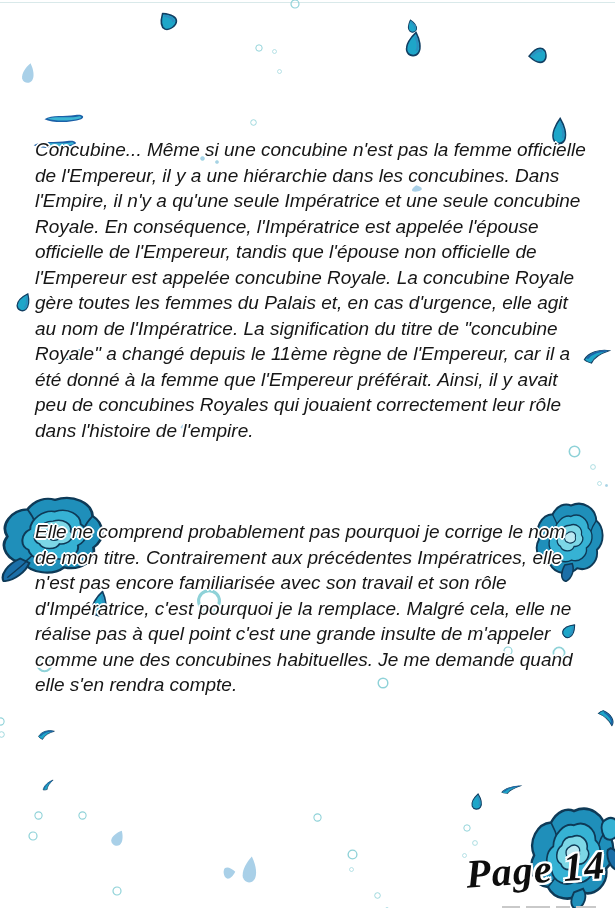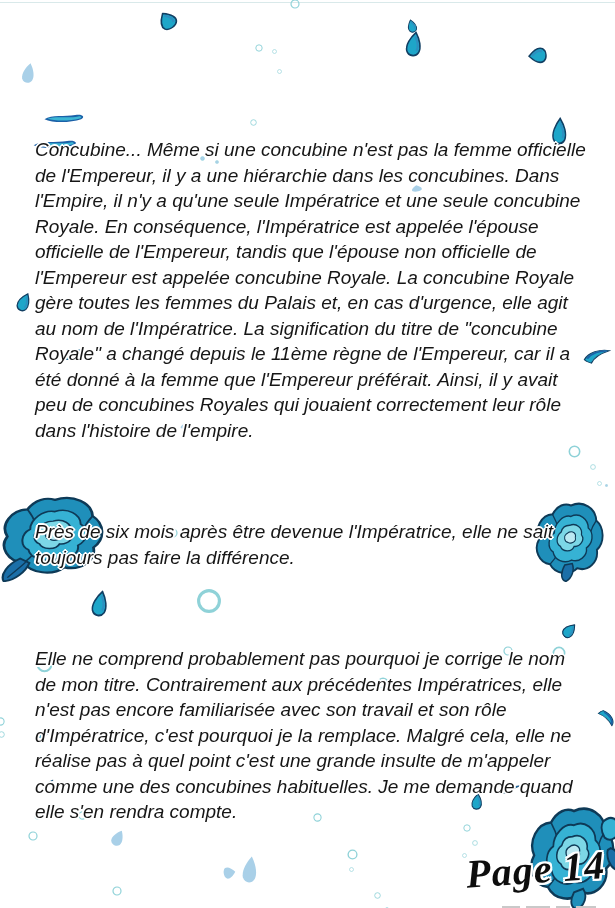--- a/index.html
+++ b/index.html
@@ -255,17 +255,16 @@
         </svg></div>
       <div class="dec" style="left: 500px; top: 898px; width: 100px; height: 8px; transform: rotate(0deg);"><svg width="100%" height="100%" viewBox="0 0 100 8" preserveAspectRatio="none">
           <rect x="2" y="2" width="18" height="3" fill="#c9c9c9"></rect>
           <rect x="26" y="2" width="24" height="3" fill="#c9c9c9"></rect>
           <rect x="56" y="2" width="14" height="3" fill="#c9c9c9"></rect>
           <rect x="76" y="2" width="20" height="3" fill="#c9c9c9"></rect>
         </svg></div>
     </div>
   <div class="story">
     <p>Concubine... Même si une concubine n'est pas la femme officielle de l'Empereur, il y a une hiérarchie dans les concubines. Dans l'Empire, il n'y a qu'une seule Impératrice et une seule concubine Royale. En conséquence, l'Impératrice est appelée l'épouse officielle de l'Empereur, tandis que l'épouse non officielle de l'Empereur est appelée concubine Royale. La concubine Royale gère toutes les femmes du Palais et, en cas d'urgence, elle agit au nom de l'Impératrice. La signification du titre de "concubine Royale" a changé depuis le 11ème règne de l'Empereur, car il a été donné à la femme que l'Empereur préférait. Ainsi, il y avait peu de concubines Royales qui jouaient correctement leur rôle dans l'histoire de l'empire.</p>
-    <p>Près de six mois après être devenue l'Impératrice, elle ne sait toujours pas faire la différence.</p>
     <p>Elle ne comprend probablement pas pourquoi je corrige le nom de mon titre. Contrairement aux précédentes Impératrices, elle n'est pas encore familiarisée avec son travail et son rôle d'Impératrice, c'est pourquoi je la remplace. Malgré cela, elle ne réalise pas à quel point c'est une grande insulte de m'appeler comme une des concubines habituelles. Je me demande quand elle s'en rendra compte.</p>
   </div>
   <div class="page-number">Page 14</div>
 </div>
 
 </body></html>

